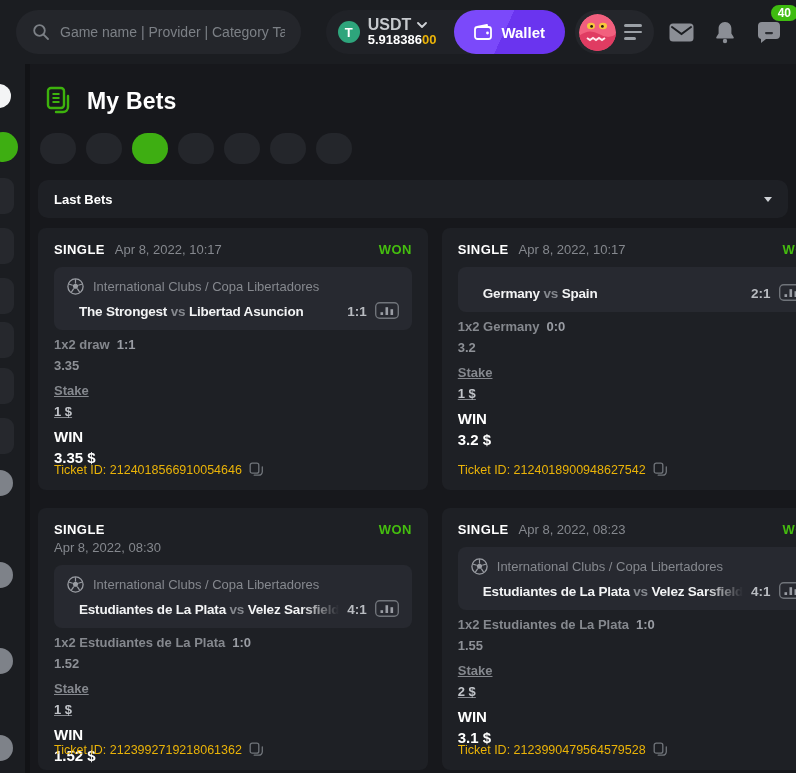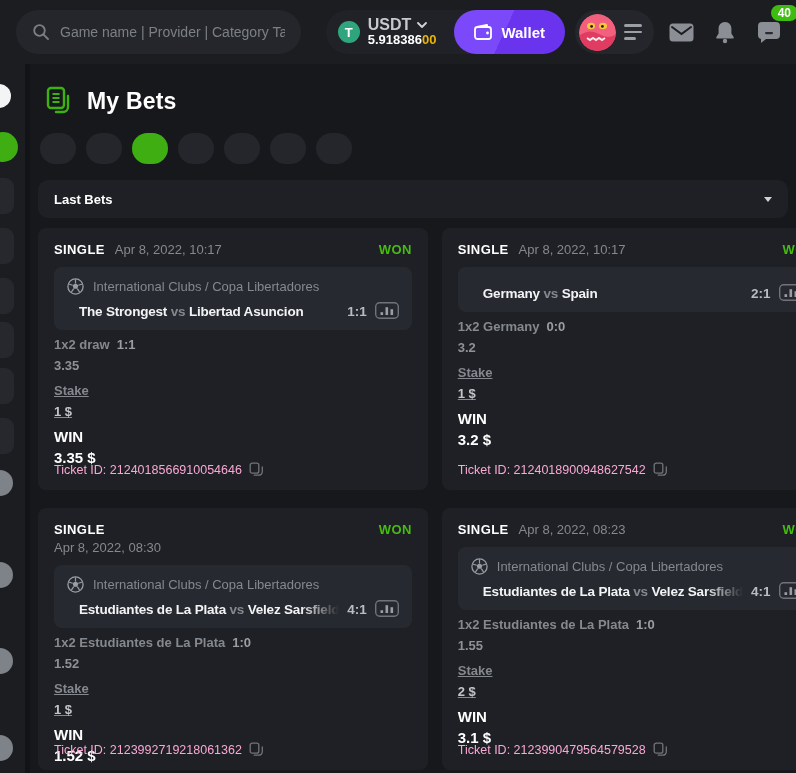--- a/index.html
+++ b/index.html
@@ -125,21 +125,21 @@
   .row:first-of-type { margin-top:9px; }
   .bet-row { font-size:13px; font-weight:bold; color:#85888e; }
   .bet-row .bscore { color:#9a9da4; margin-left:7px; }
   .bet-row .odds { color:#8e9197; }
   .stake-row { font-size:13px; font-weight:bold; color:#85888e;text-decoration:underline; }
   .stake-row .sval { color:#c2c5ca; }
   .win-row { font-size:15px; font-weight:bold; color:#fff; }
   .ticket {
     position:absolute; left:16px; bottom:13px;
     display:flex; align-items:center; gap:7px;
-    font-size:12.5px; color:#f9a8d4;
+    font-size:12.5px; color:#eab308;
   }
 </style>
 </head>
 <body>
 
 <header class="topbar">
   <div class="search">
     <svg width="18" height="18" viewBox="0 0 18 18" fill="none">
       <circle cx="7.5" cy="7.5" r="5.3" stroke="#7c8086" stroke-width="1.8"></circle>
       <line x1="11.6" y1="11.6" x2="16" y2="16" stroke="#7c8086" stroke-width="1.8" stroke-linecap="round"></line>

